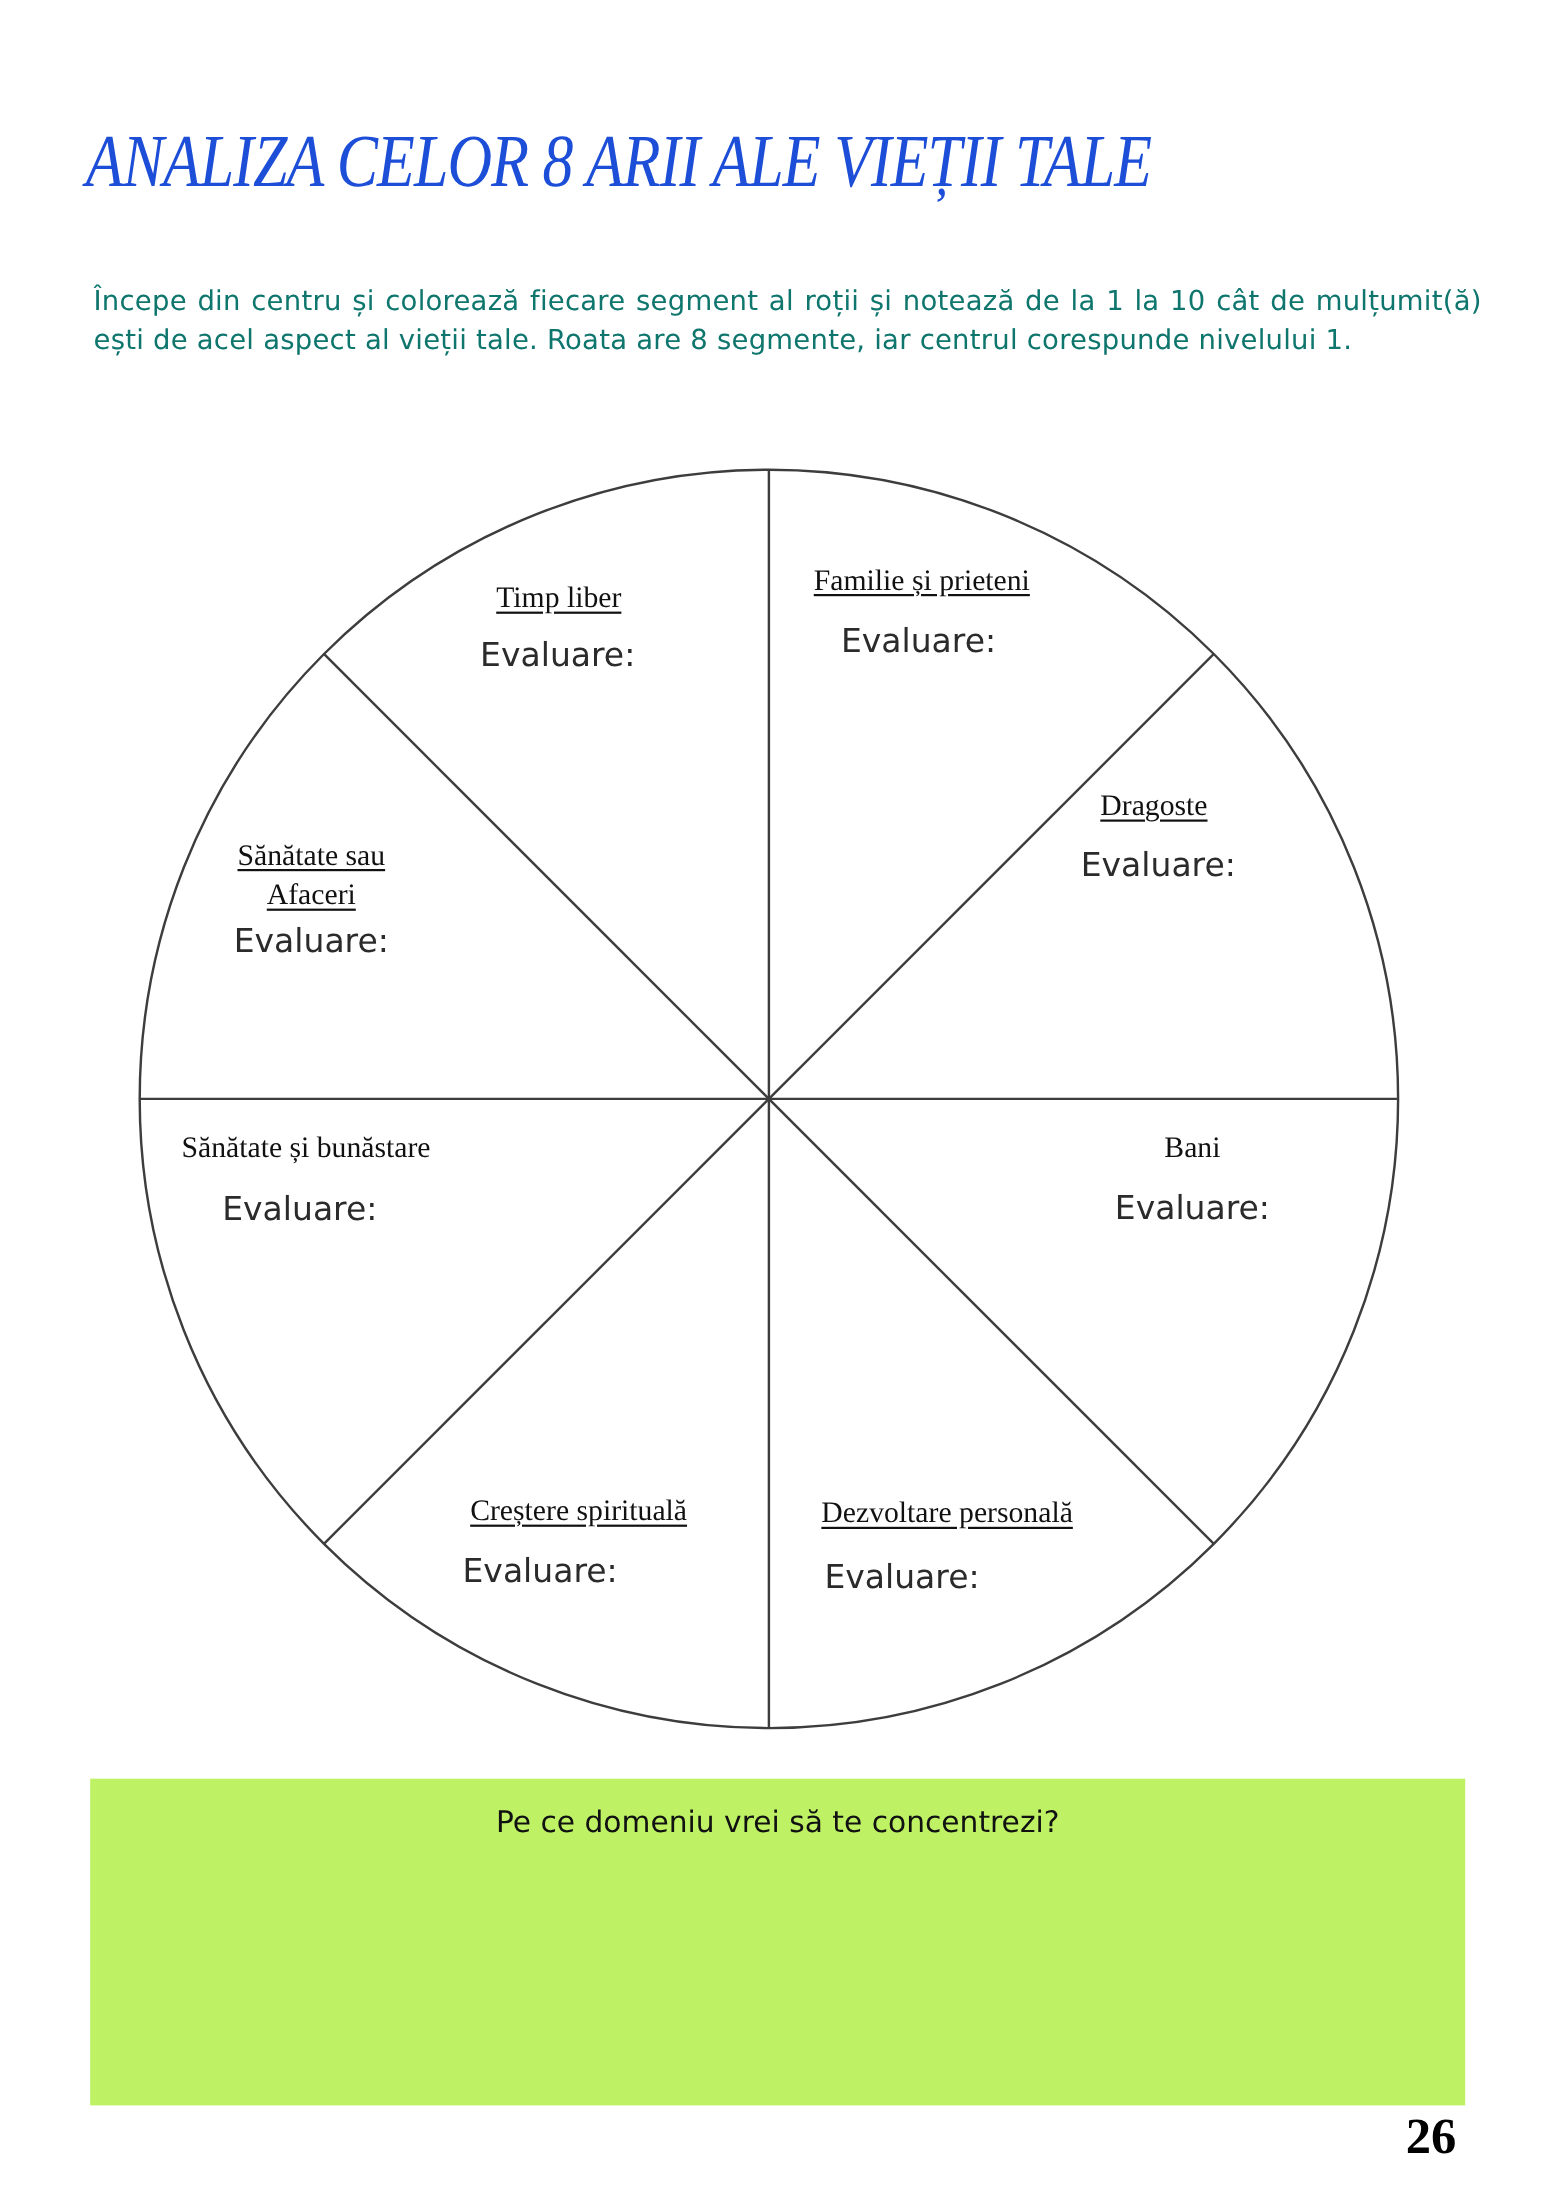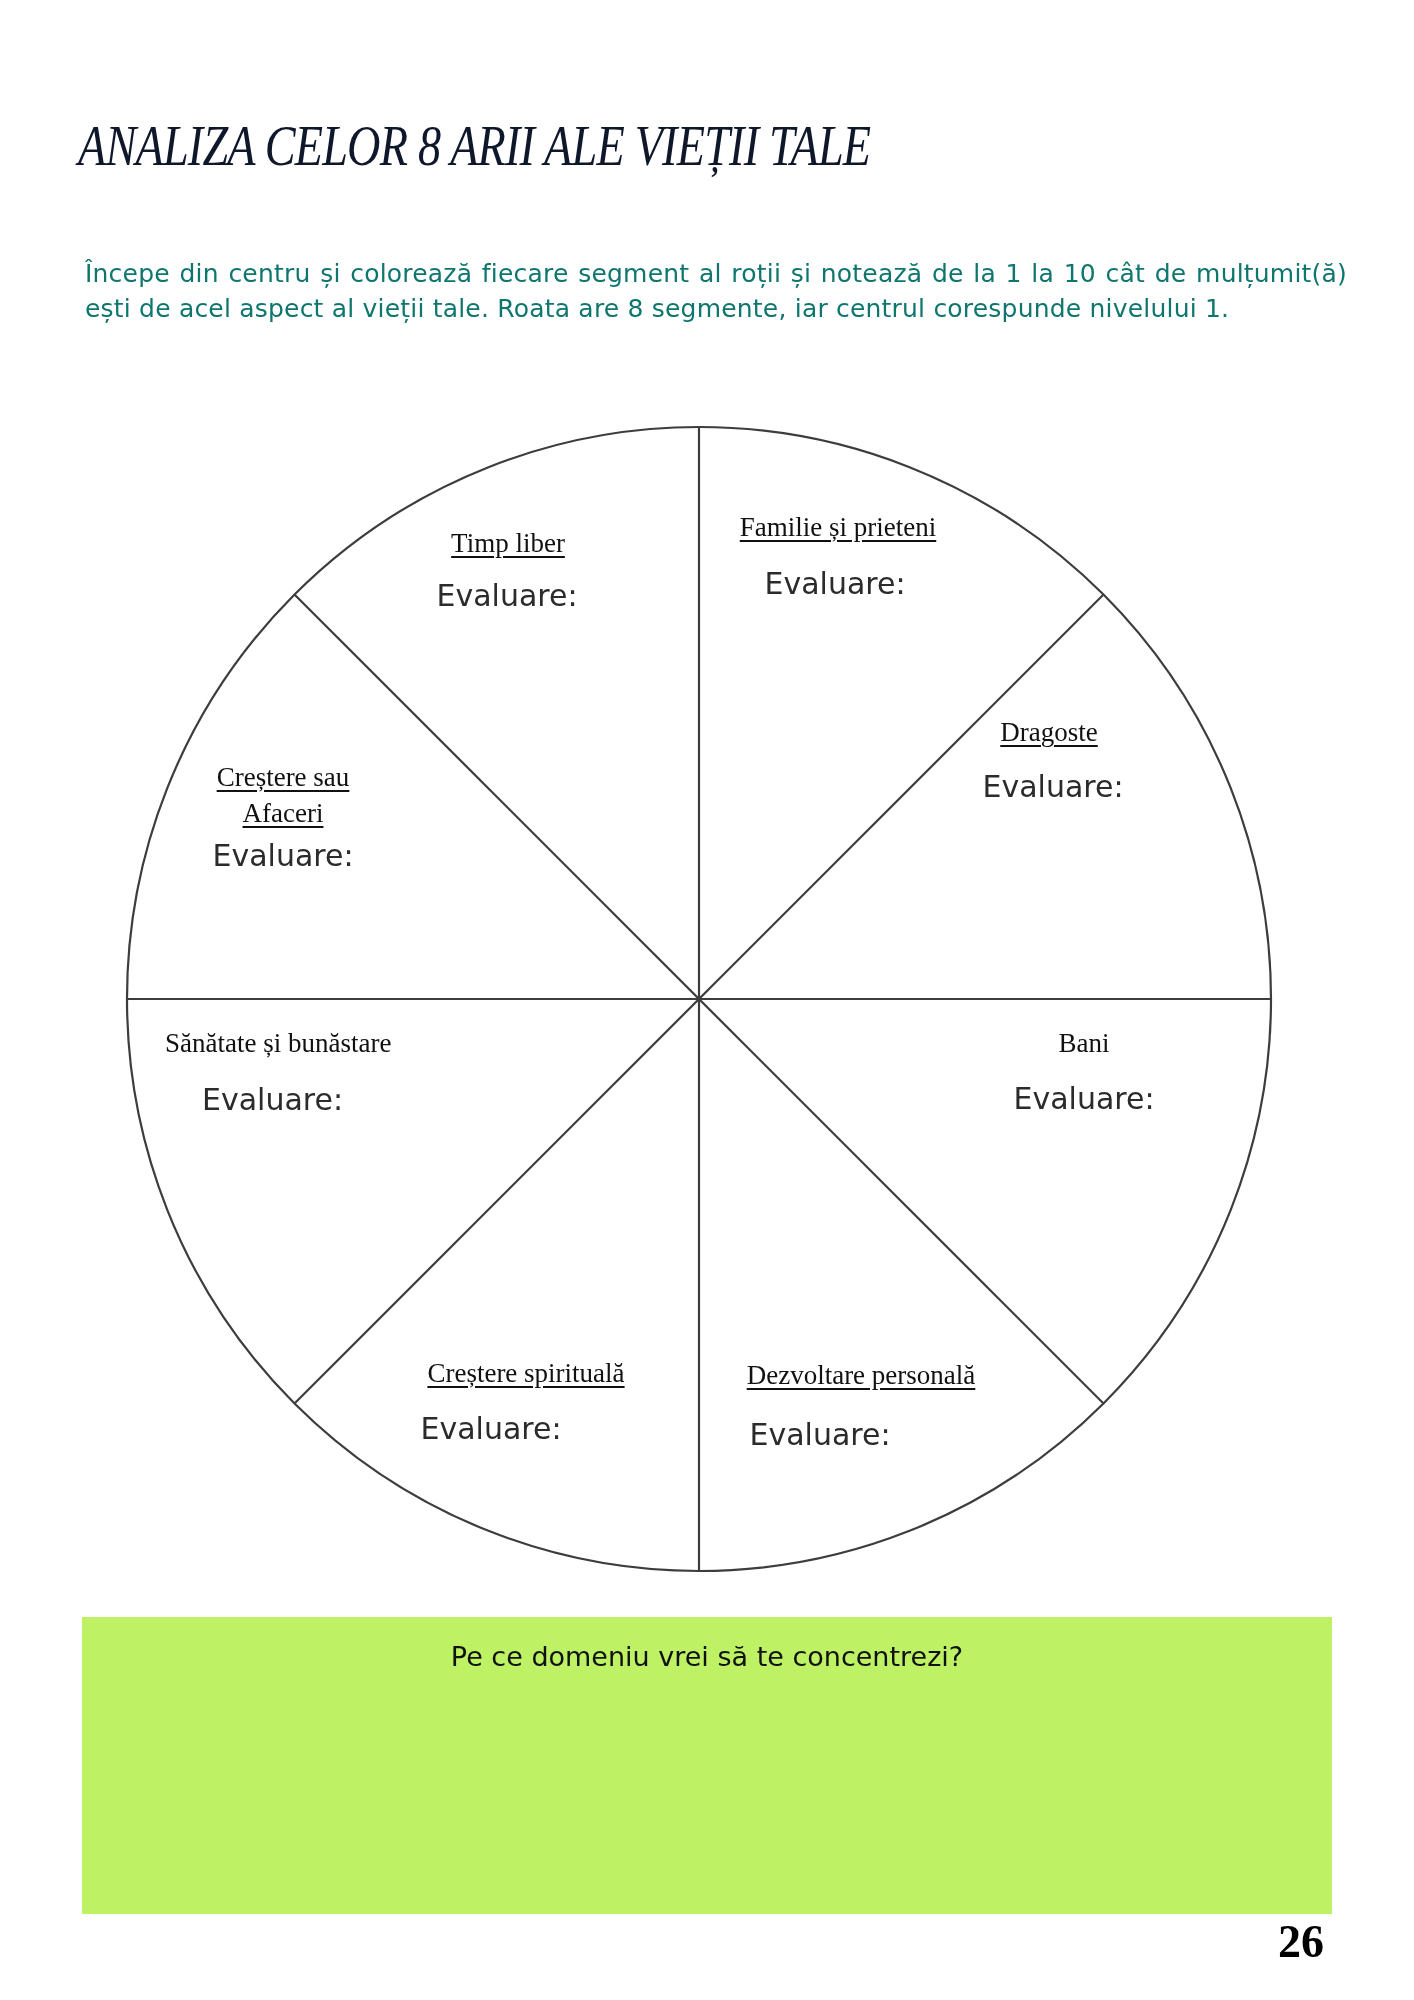--- a/index.html
+++ b/index.html
@@ -1,20 +1,20 @@
 <!DOCTYPE html>
 <html><head>
 <meta charset="utf-8">
 <style>
   html, body { margin: 0; padding: 0; background: #ffffff; }
   body { width: 1414px; height: 2000px; position: relative; overflow: hidden; color: #111; }
   .title {
     position: absolute; left: 78px; top: 98px; width: 1262px; height: 96px;
     font-family: "Liberation Serif", serif; font-style: italic; font-weight: normal;
-    font-size: 56px; line-height: 96px; white-space: nowrap; color: #0f172a;
+    font-size: 68px; line-height: 96px; white-space: nowrap; color: #1d4ed8;
     transform-origin: left top; letter-spacing: -1px;
   }
   .title span { display: inline-block; transform-origin: left top; }
   .intro {
     position: absolute; left: 85px; top: 256px; width: 1262px;
     font-family: "DejaVu Sans", sans-serif; font-size: 25px; line-height: 35px;
     color: #0f766e; text-align: justify; text-align-last: left; letter-spacing: 0.2px;
   }
   .wheel { position: absolute; left: 0; top: 0; width: 1414px; height: 2000px; }
   .lbl {
@@ -85,21 +85,21 @@
 
 <div class="lbl center-x" style="left:861px; top:1358px;">Dezvoltare personală</div>
 <div class="ev center-x" style="left:820px; top:1419px;">Evaluare:</div>
 
 <div class="lbl center-x" style="left:526px; top:1356px;">Creștere spirituală</div>
 <div class="ev center-x" style="left:491px; top:1413px;">Evaluare:</div>
 
 <div class="lbl plain" style="left:165px; top:1026px;">Sănătate și bunăstare</div>
 <div class="ev" style="left:202px; top:1084px;">Evaluare:</div>
 
-<div class="lbl center-x" style="left:283px; top:760px;">Creștere sau</div>
+<div class="lbl center-x" style="left:283px; top:760px;">Sănătate sau</div>
 <div class="lbl center-x" style="left:283px; top:796px;">Afaceri</div>
 <div class="ev center-x" style="left:283px; top:840px;">Evaluare:</div>
 
 <div class="focus-box">
   <div class="focus-q">Pe ce domeniu vrei să te concentrezi?</div>
 </div>
 
 <div class="page-num">26</div>
 
 </body></html>

